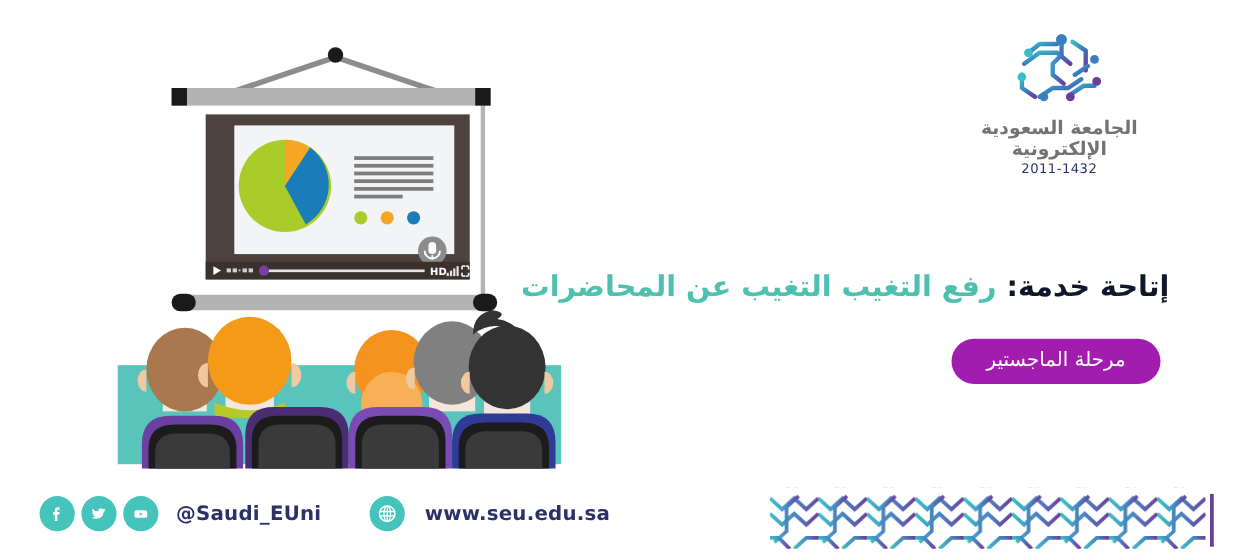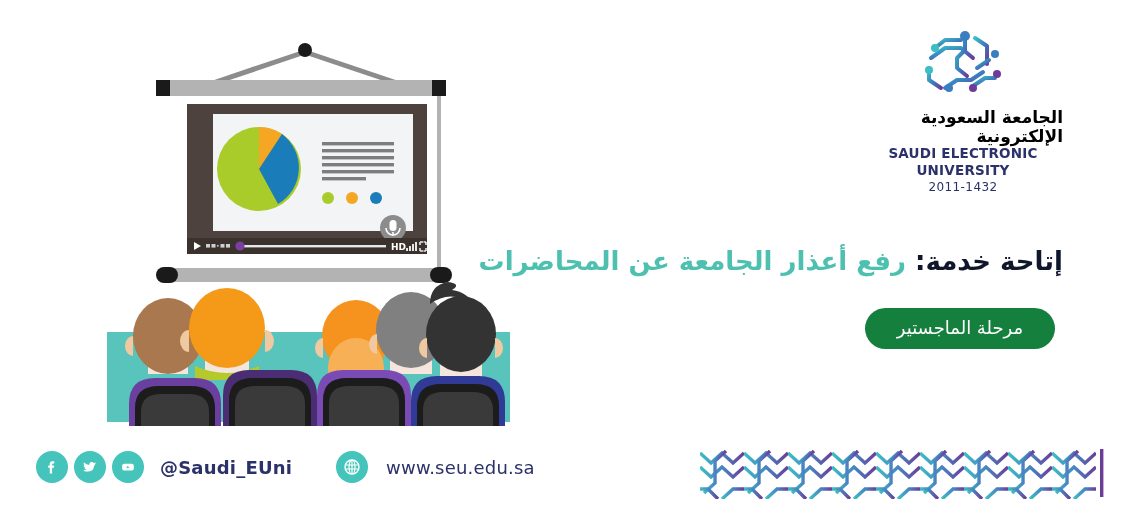--- a/index.html
+++ b/index.html
@@ -23,25 +23,24 @@
     width: 200px;
     text-align: center;
   }
   .logo-emblem {
     display: block;
     margin: 0 auto 6px auto;
   }
   .logo-ar {
     font-size: 17px;
     font-weight: bold;
-    color: #000000;
+    color: #737373;
     letter-spacing: 0px;
     line-height: 1.1;
     direction: rtl;
-    text-align: right;
   }
   .logo-en {
     font-size: 13.5px;
     font-weight: bold;
     color: #2b3169;
     letter-spacing: 0.2px;
     line-height: 1.25;
   }
   .logo-year {
     font-size: 12px;
@@ -63,21 +62,21 @@
   }
   .headline .hl-lead { color: #0f172a; }
   .headline .hl-rest { color: #4ec0b0; }
 
   .pill-button {
     position: absolute;
     top: 308px;
     right: 70px;
     min-width: 190px;
     padding: 9px 26px 11px 26px;
-    background: #15803d;
+    background: #a21caf;
     color: #ffffff;
     border: none;
     border-radius: 22px;
     font-size: 18px;
     font-family: "DejaVu Sans", "Liberation Sans", sans-serif;
     direction: rtl;
     text-align: center;
     cursor: pointer;
     box-sizing: border-box;
   }
@@ -119,21 +118,21 @@
     margin-left: 10px;
     letter-spacing: 0.2px;
   }
   .site-group {
     display: flex;
     align-items: center;
     margin-left: 44px;
   }
   .site-text {
     font-size: 18px;
-    font-weight: normal;
+    font-weight: bold;
     color: #2b3169;
     margin-left: 12px;
     letter-spacing: 0.2px;
   }
 
   .pattern {
     position: absolute;
     right: 15px;
     bottom: 8px;
     width: 410px;
@@ -171,27 +170,26 @@
       <circle cx="50" cy="12" r="5"></circle>
       <circle cx="80" cy="30" r="4"></circle>
       <circle cx="34" cy="64" r="4"></circle>
     </g>
     <g fill="#6b3d97">
       <circle cx="82" cy="50" r="4"></circle>
       <circle cx="58" cy="64" r="4"></circle>
     </g>
   </svg>
   <div class="logo-ar">الجامعة السعودية الإلكترونية</div>
-  <div class="logo-en">SAUDI ELECTRONIC UNIVERSITY</div>
   <div class="logo-year">2011-1432</div>
 </div>
 
 <div class="headline">
   <span class="hl-lead">إتاحة خدمة:</span>
-  <span class="hl-rest">رفع أعذار الجامعة عن المحاضرات</span>
+  <span class="hl-rest">رفع التغيب التغيب عن المحاضرات</span>
 </div>
 
 <button class="pill-button">مرحلة الماجستير</button>
 
 <svg class="illustration" viewBox="0 0 420 390">
 
   <g>
     <path d="M205 16 L110 48" stroke="#8c8c8c" stroke-width="5" fill="none"></path>
     <path d="M205 16 L300 48" stroke="#8c8c8c" stroke-width="5" fill="none"></path>
     <circle cx="205" cy="14" r="7" fill="#1a1a1a"></circle>

